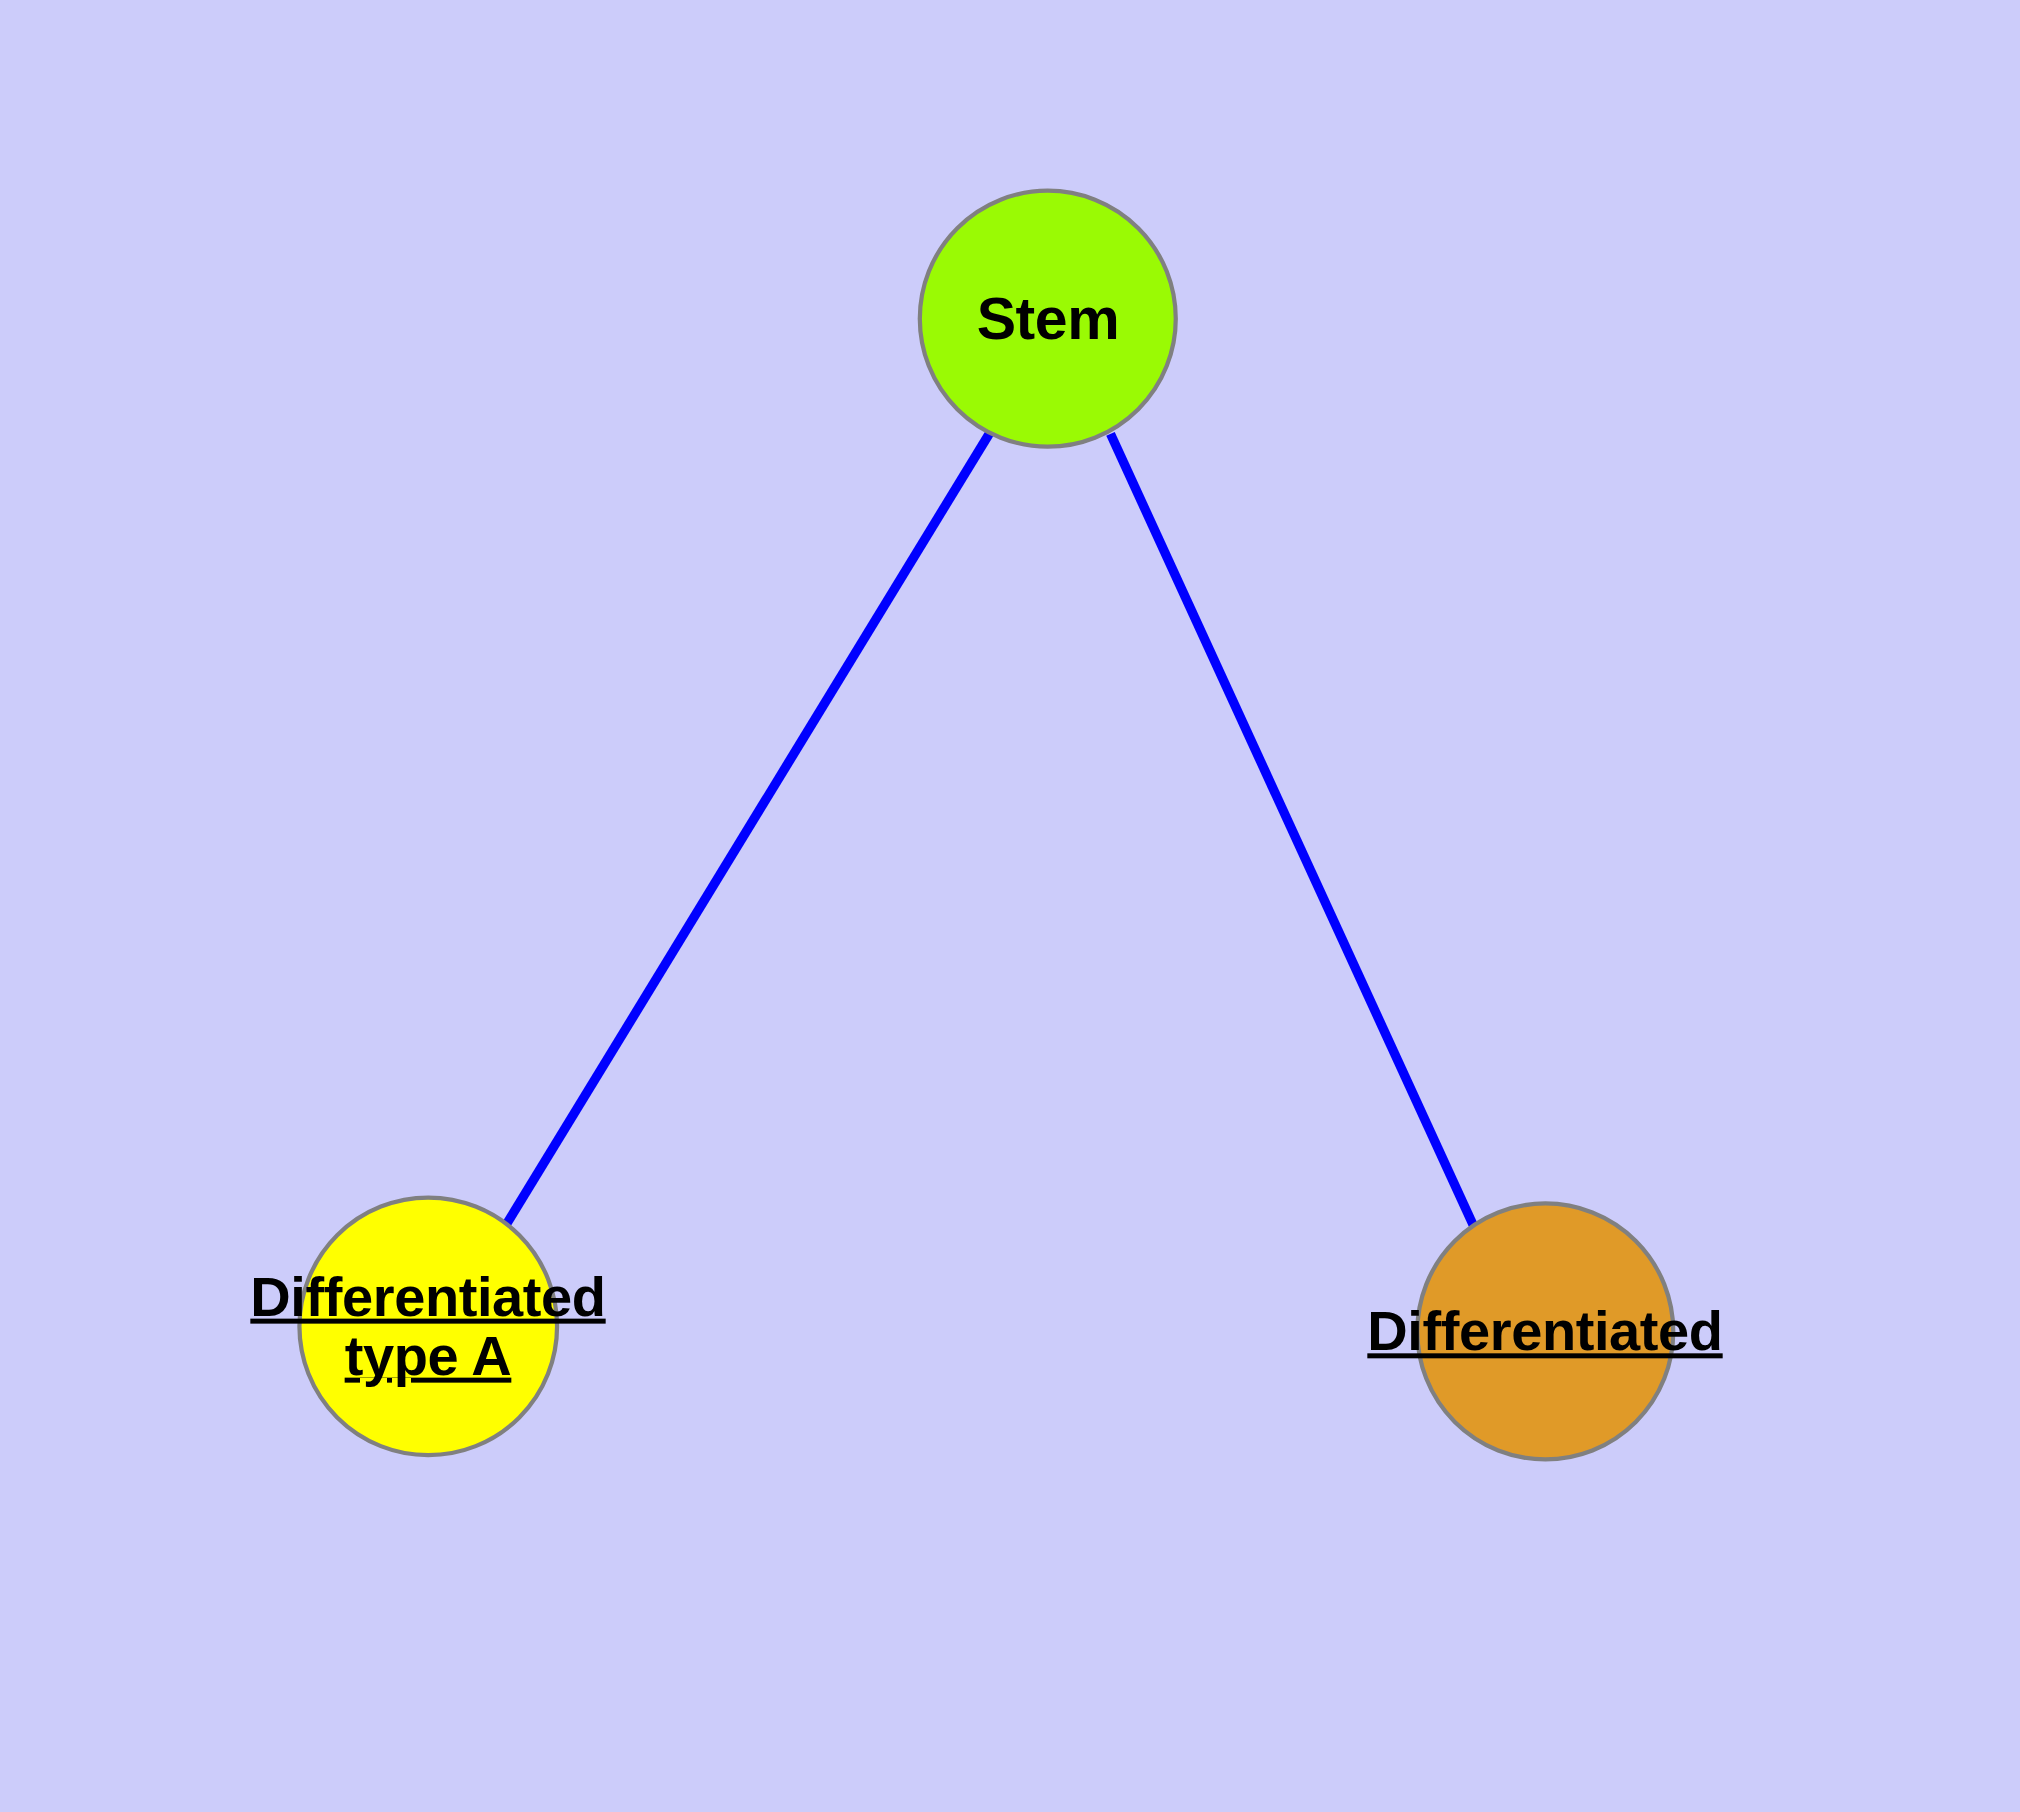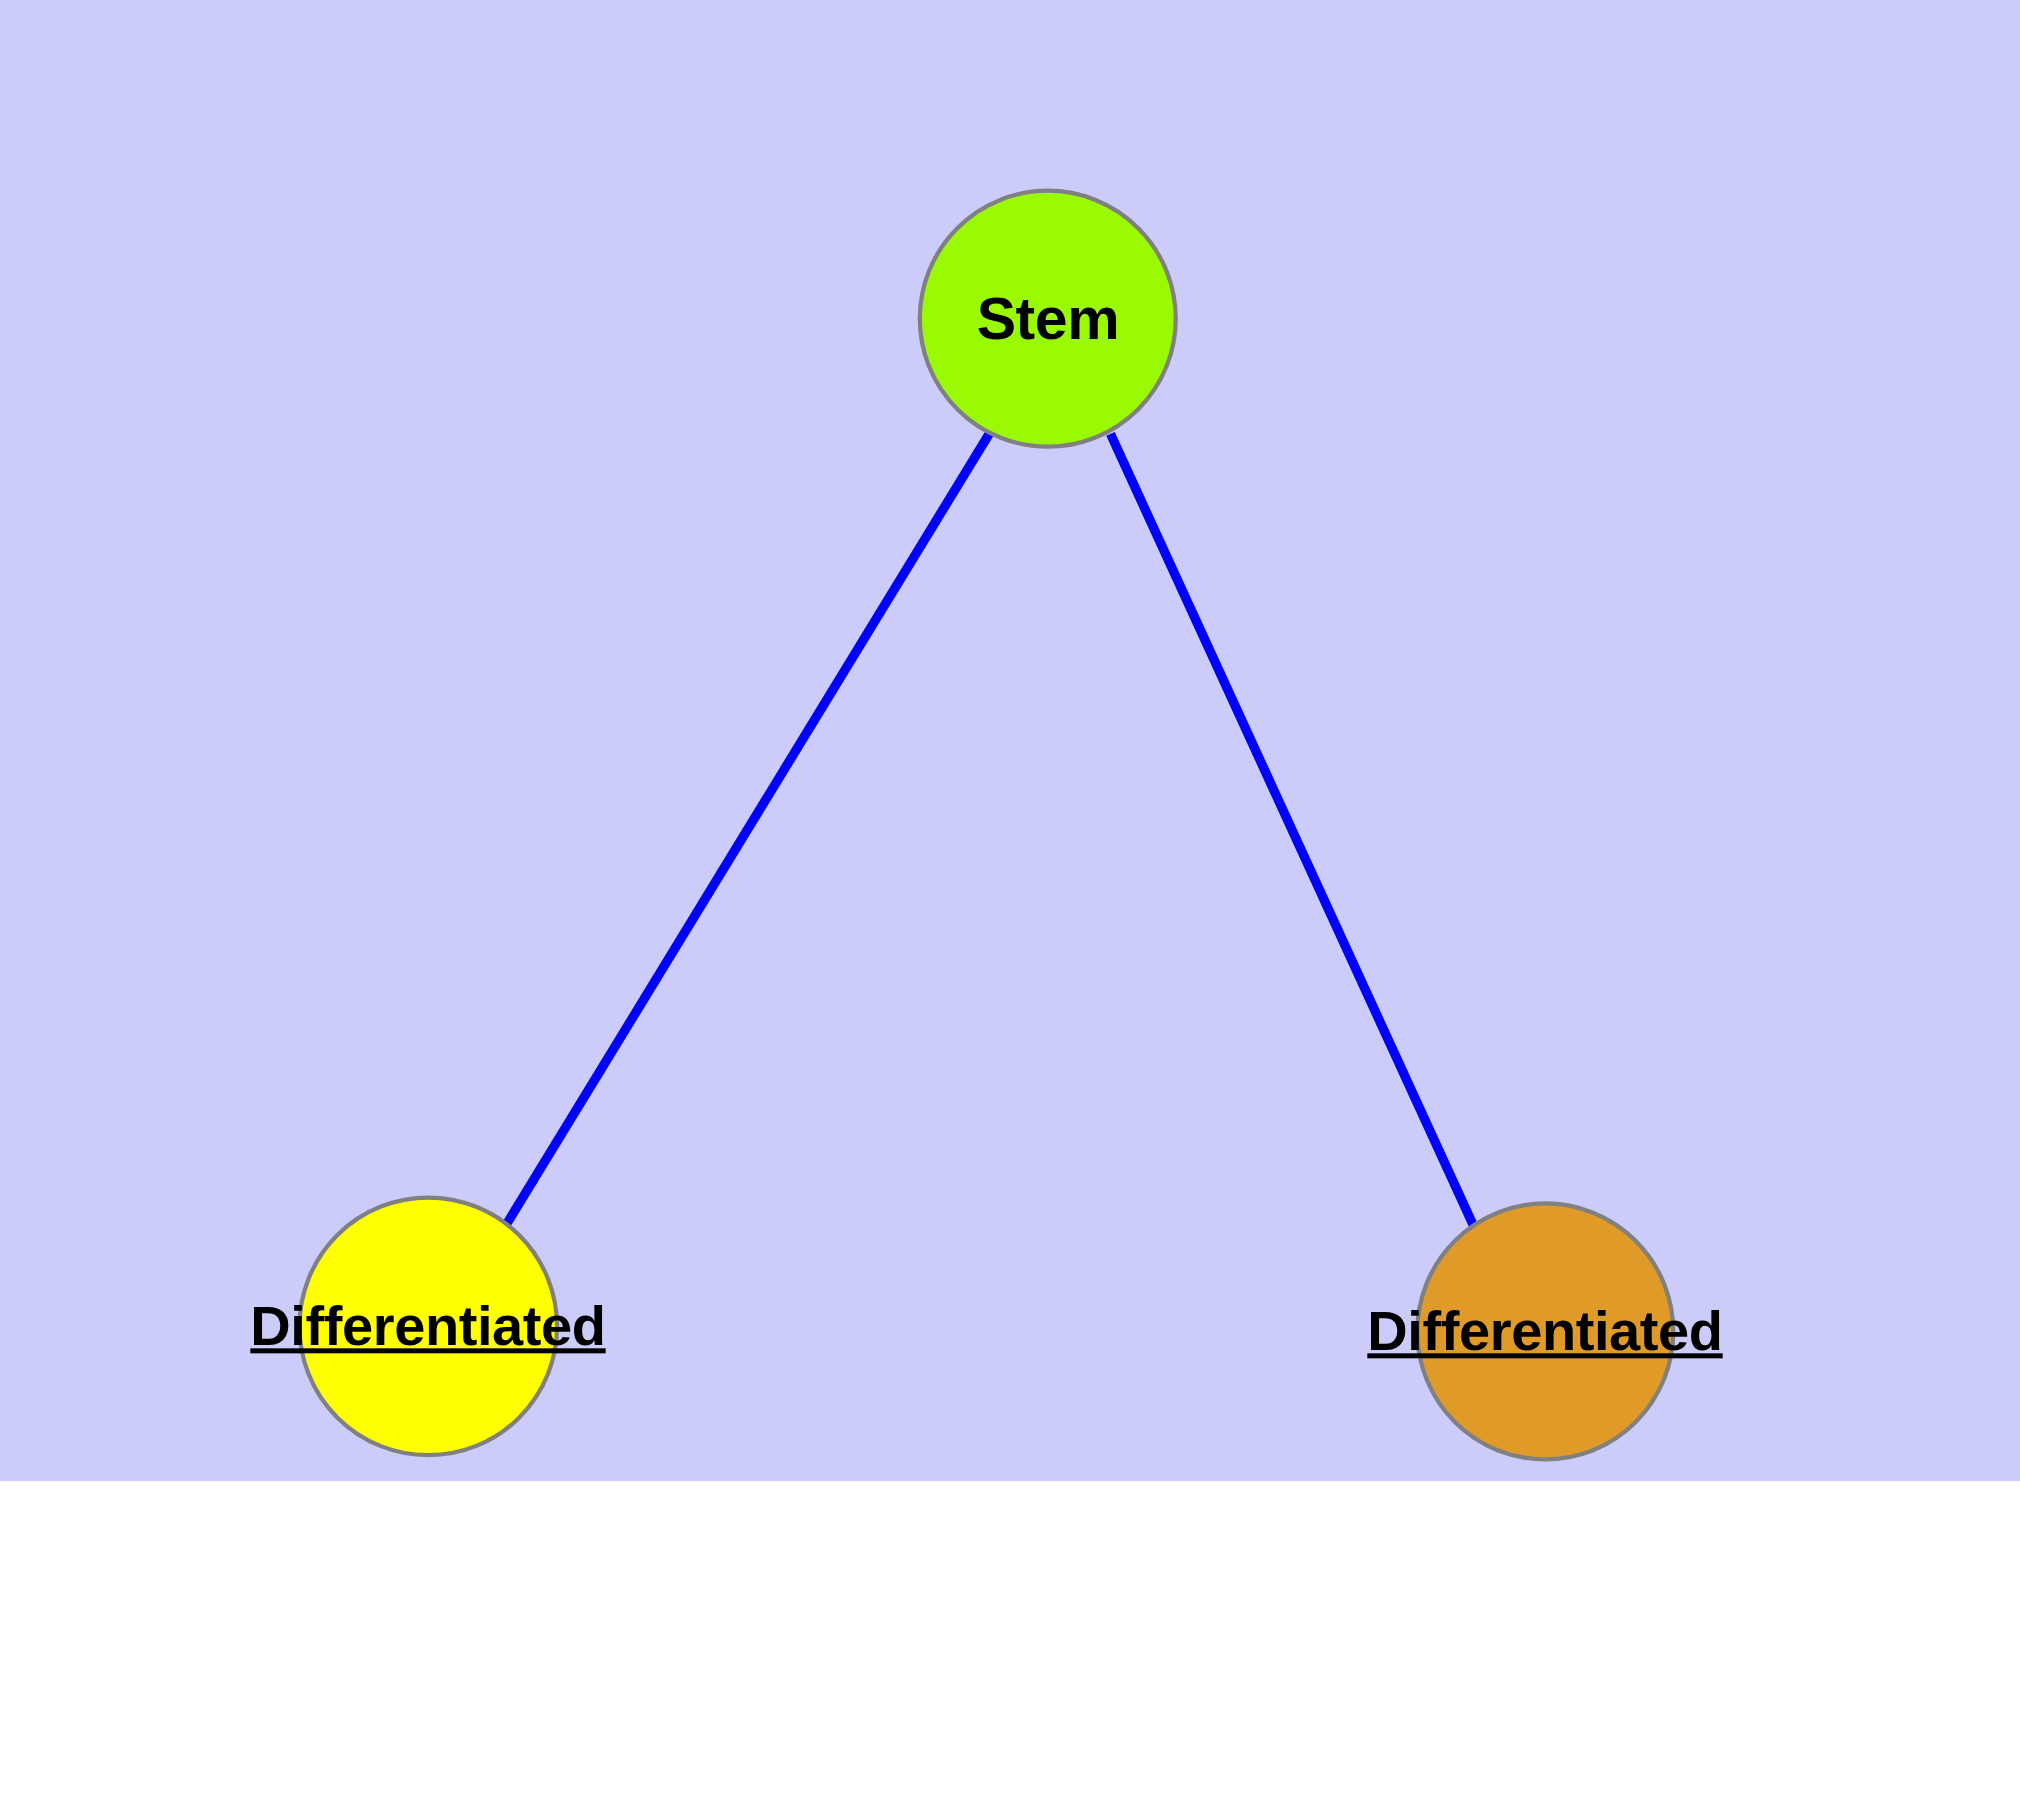--- a/index.html
+++ b/index.html
@@ -41,21 +41,21 @@
     font-size: 59px;
   }
   .node-label.leaf {
     font-size: 56px;
     text-decoration: underline;
   }
 </style>
 </head>
 <body>
 
-<div id="canvas" style="width: 2021px; height: 1481px;">
+<div id="canvas" style="width: 2021px; height: 1812px;">
 
   <div id="graph-bg" style="width: 2021px; height: 1812px; background: rgb(204, 204, 250);"></div>
 
   <svg id="graph-svg" viewBox="0 0 2384 2138" style="width: 2021px; height: 1812px;">
     <g id="edges-layer">
         <line x1="1168" y1="510" x2="597" y2="1445" stroke="#0000ff" stroke-width="11"></line>
         <line x1="1310" y1="512" x2="1740" y2="1450" stroke="#0000ff" stroke-width="11"></line>
       </g>
     <g id="nodes-layer">
         <circle cx="1236" cy="376" r="151" fill="#9afa04" stroke="#808080" stroke-width="5"></circle>
@@ -63,20 +63,21 @@
         <circle cx="1823" cy="1571" r="151" fill="#e09a28" stroke="#808080" stroke-width="5"></circle>
       </g>
   </svg>
 
   <div id="labels-layer">
       <div class="node-label stem" style="left: 1048px; top: 319px; font-size: 59px;">
         <div>Stem</div>
       </div>
       <div class="node-label leaf" style="left: 428px; top: 1326px; font-size: 56px;">
         <div>Differentiated</div>
+        <div>type A</div>
       </div>
       <div class="node-label leaf" style="left: 1545px; top: 1331px; font-size: 56px;">
         <div>Differentiated</div>
       </div>
     </div>
 
 </div>
 
 
 </body></html>

